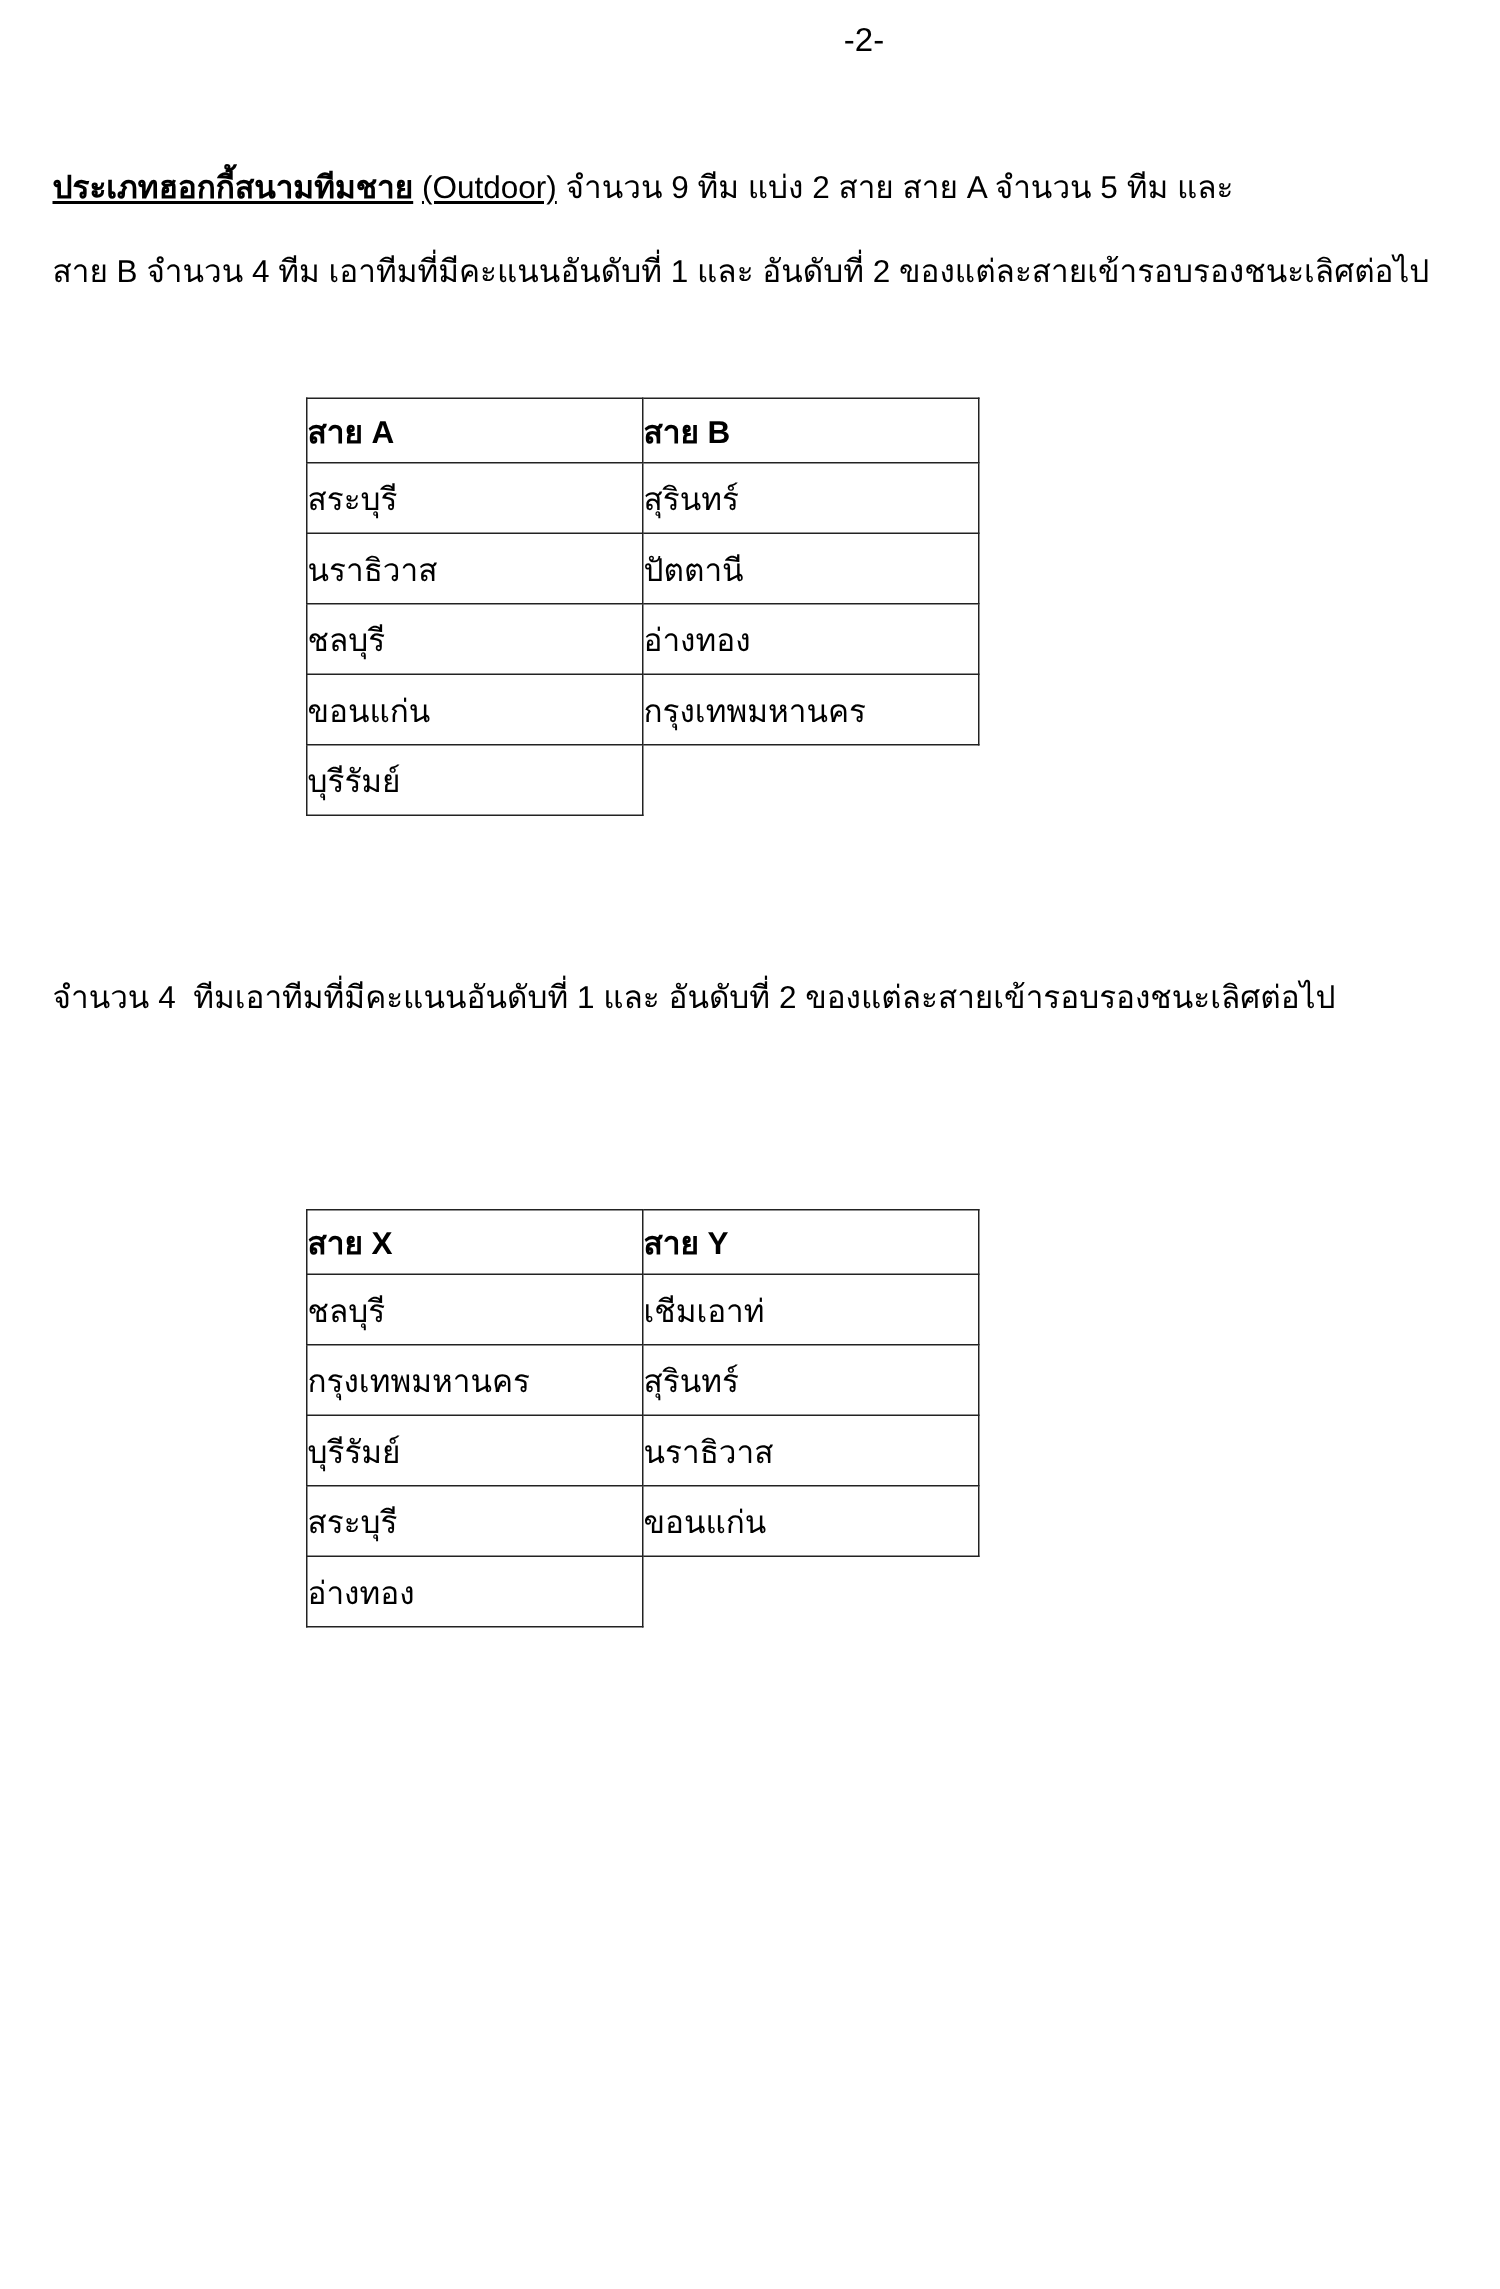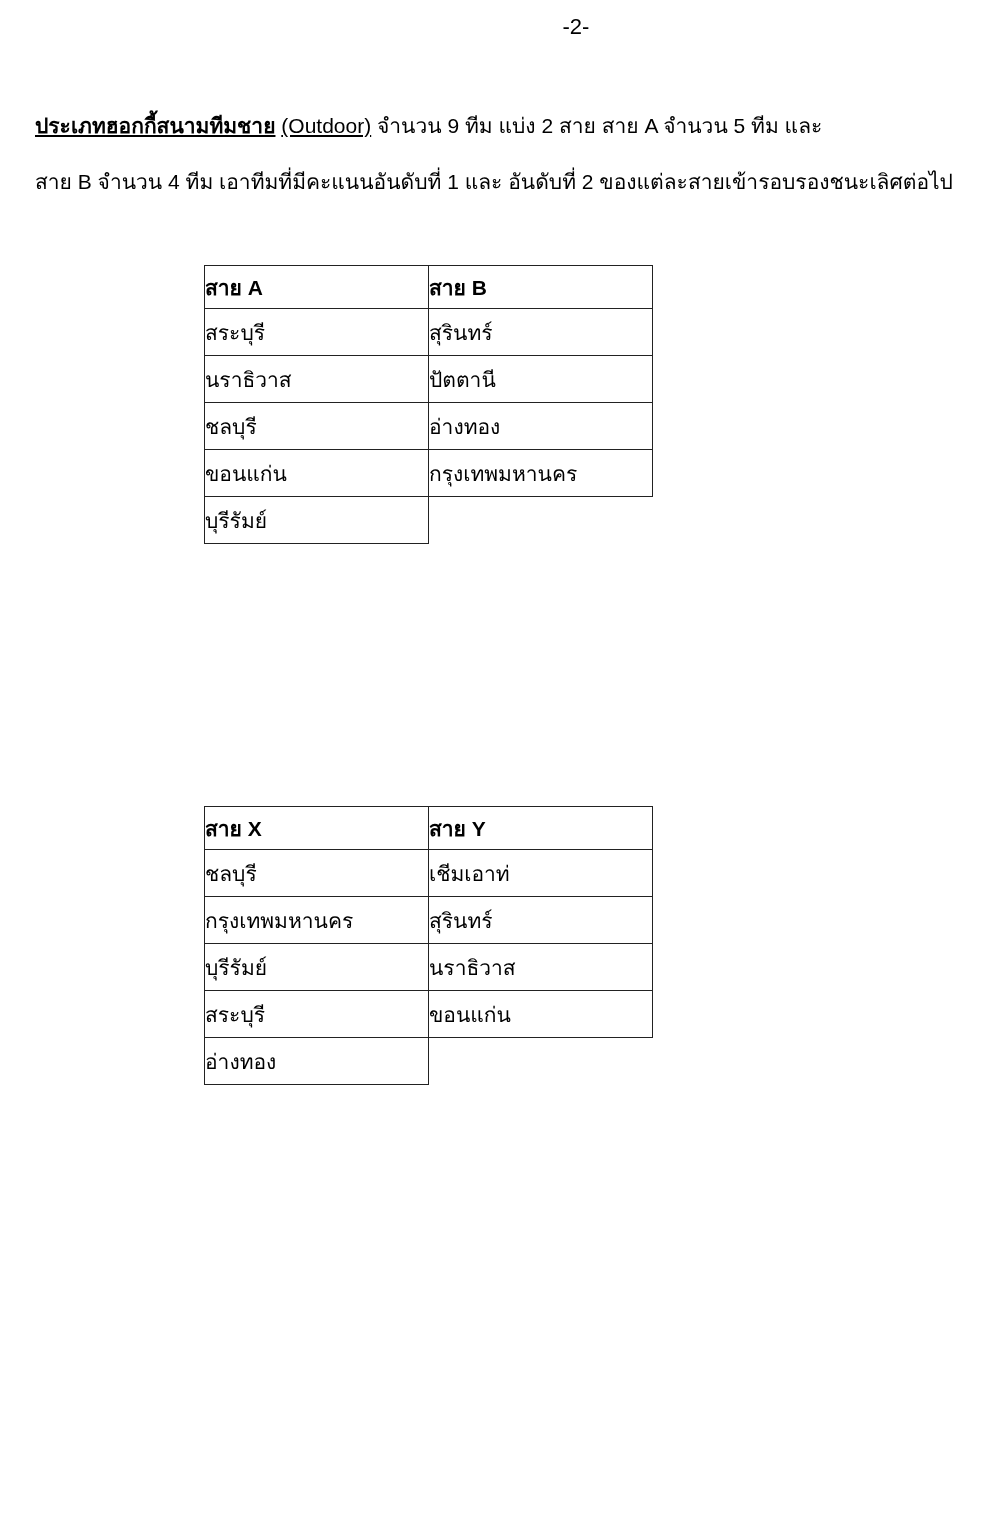--- a/index.html
+++ b/index.html
@@ -109,20 +109,21 @@
       <td>กรุงเทพมหานคร</td>
     </tr>
     <tr>
       <td>บุรีรัมย์</td>
       <td class="empty"></td>
     </tr>
   </tbody>
 </table>
 
 <div class="paragraph" id="para-women">
+  <span class="line" style="white-space:pre;">จำนวน 4  ทีมเอาทีมที่มีคะแนนอันดับที่ 1 และ อันดับที่ 2 ของแต่ละสายเข้ารอบรองชนะเลิศต่อไป</span>
 </div>
 
 <table class="group-table" id="table-women">
   <thead>
     <tr>
       <th>สาย X</th>
       <th>สาย Y</th>
     </tr>
   </thead>
   <tbody>

